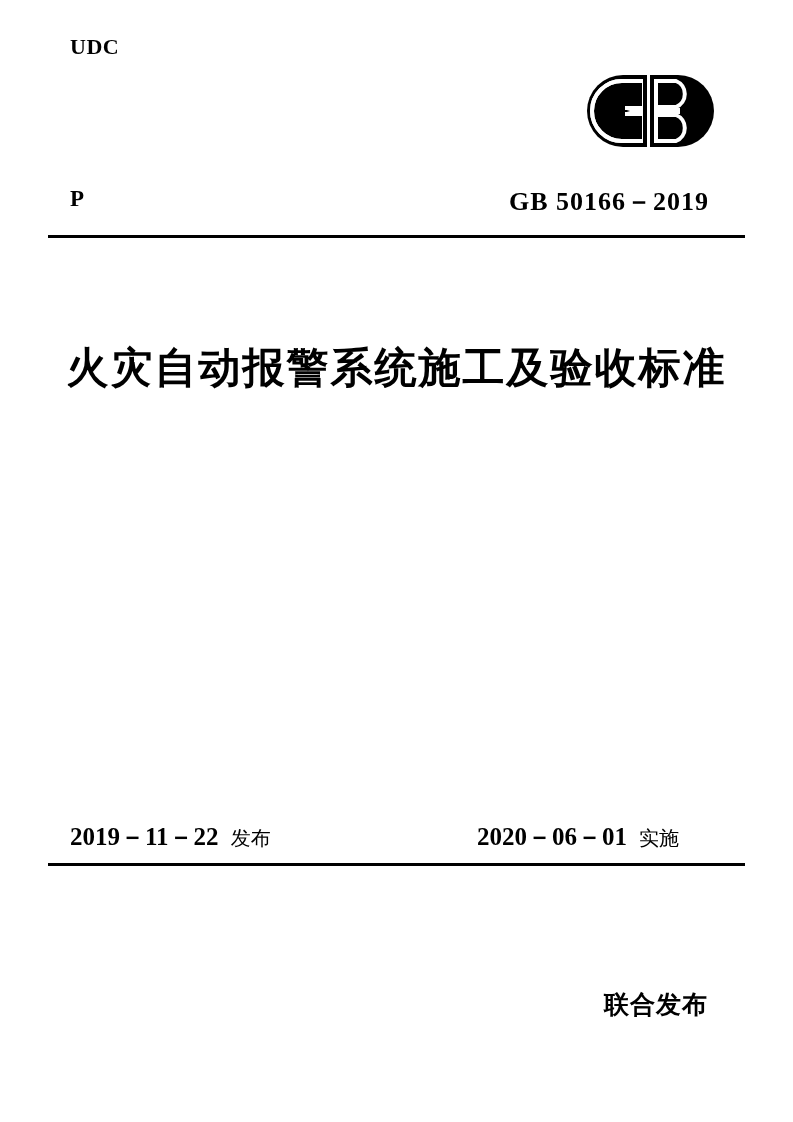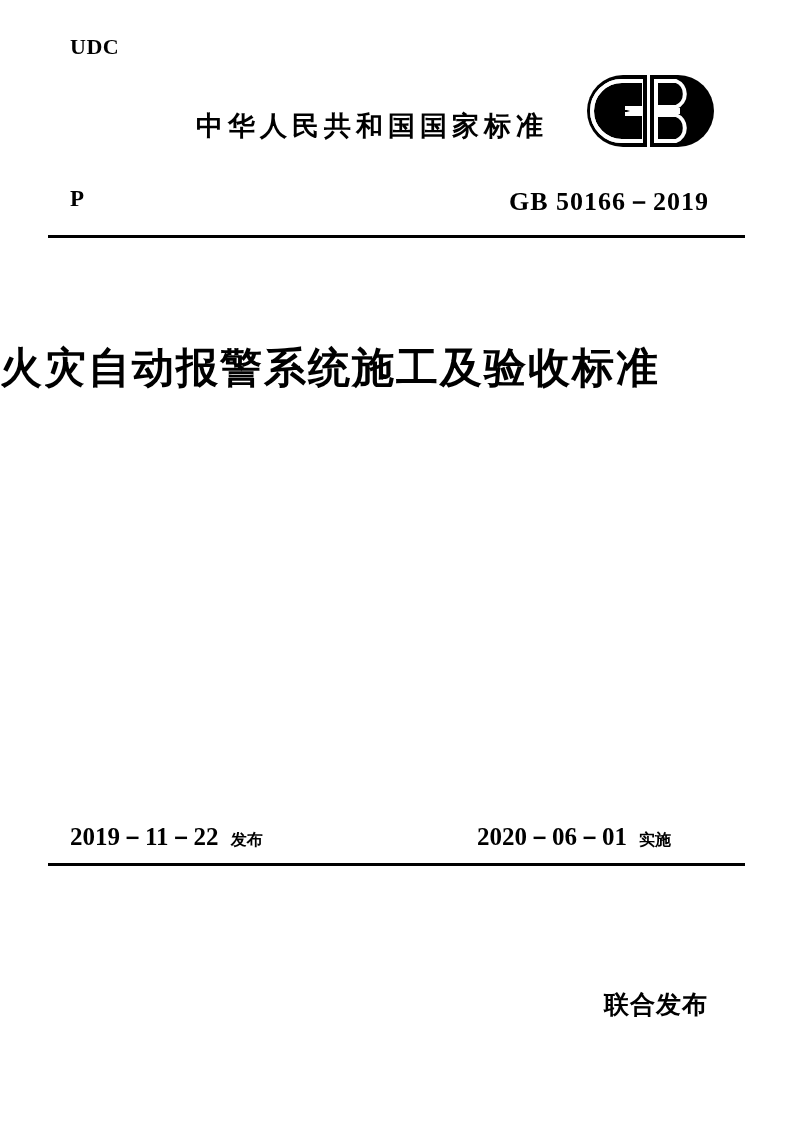--- a/index.html
+++ b/index.html
@@ -82,21 +82,21 @@
   }
   #rule-top { top: 235px; }
   #rule-bottom { top: 863px; }
 
   
   #title-cn {
     position: absolute;
     left: 0;
     top: 340px;
     width: 793px;
-    text-align: left;
+    text-align: center;
     font-family: "DejaVu Serif", "Liberation Serif", serif;
     font-size: 42px;
     font-weight: bold;
     letter-spacing: 2px;
     white-space: nowrap;
   }
   #title-en {
     position: absolute;
     left: 0;
     top: 416px;
@@ -122,22 +122,22 @@
     position: absolute;
     left: 477px;
     top: 820px;
     font-family: "Liberation Serif", serif;
     font-weight: bold;
     font-size: 25px;
     white-space: nowrap;
   }
   .date-cn {
     font-family: "DejaVu Sans", "Liberation Sans", sans-serif;
-    font-size: 16px;
-    font-weight: 700;
+    font-size: 20px;
+    font-weight: 400;
     margin-left: 12px;
   }
 
   
   #publishers {
     position: absolute;
     left: 66px;
     top: 938px;
     width: 660px;
   }
@@ -166,21 +166,20 @@
     white-space: nowrap;
   }
 </style>
 </head>
 <body>
 
 <div id="page">
 
   <div id="udc">UDC</div>
 
-  <div id="national-standard">中华人民共和国国家标准</div>
 
   <div id="gb-logo">
     <svg viewBox="0 0 128 74" width="128" height="74" aria-hidden="true">
 
       <path d="M37 1 H61 V73 H37 A36 36 0 0 1 37 1 Z" fill="#000"></path>
       <path d="M36 7 A30 30 0 0 0 36 67 H58 V40 H34 V34 H58 V7 Z" fill="none" stroke="#fff" stroke-width="4"></path>
       <path d="M34 34 H58 V40 H34 L44 37 Z" fill="#fff"></path>
       <path d="M36 7 A30 30 0 0 0 36 67" fill="none" stroke="#fff" stroke-width="4"></path>
 
       <path d="M41 13 A24 24 0 0 0 41 61 H52 V45 H39 V29 H52 V13 Z" fill="#000"></path>

